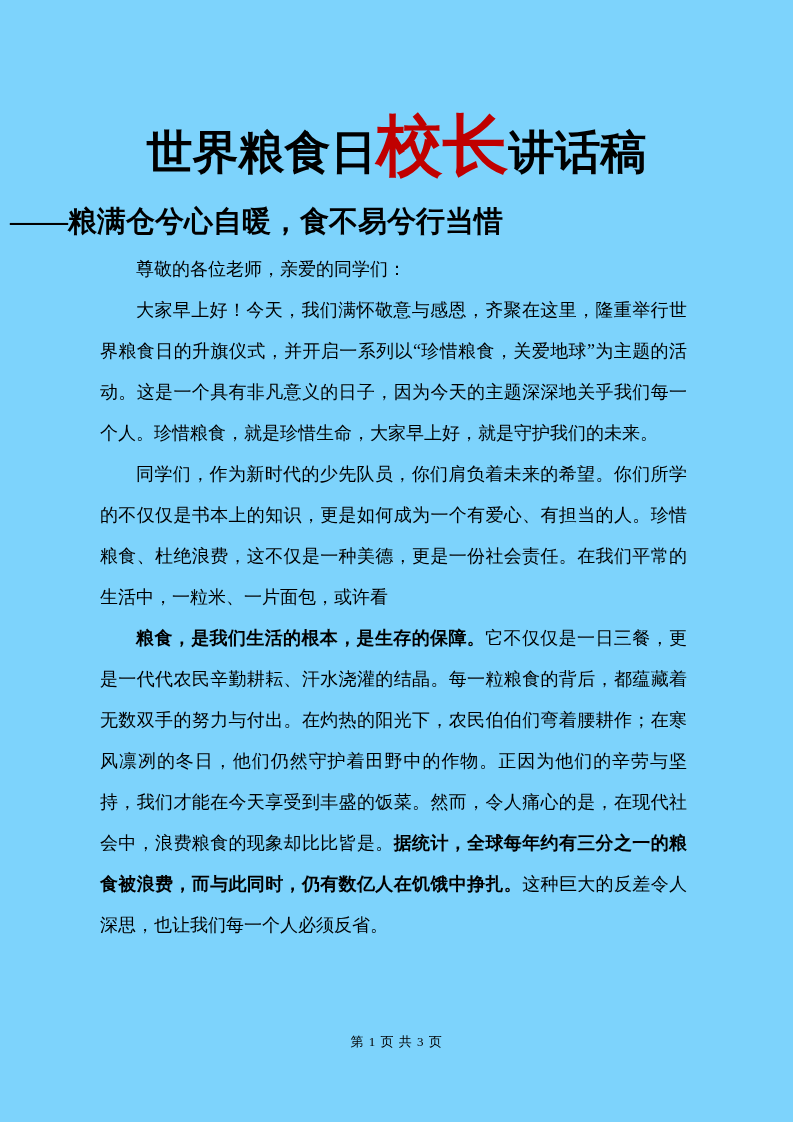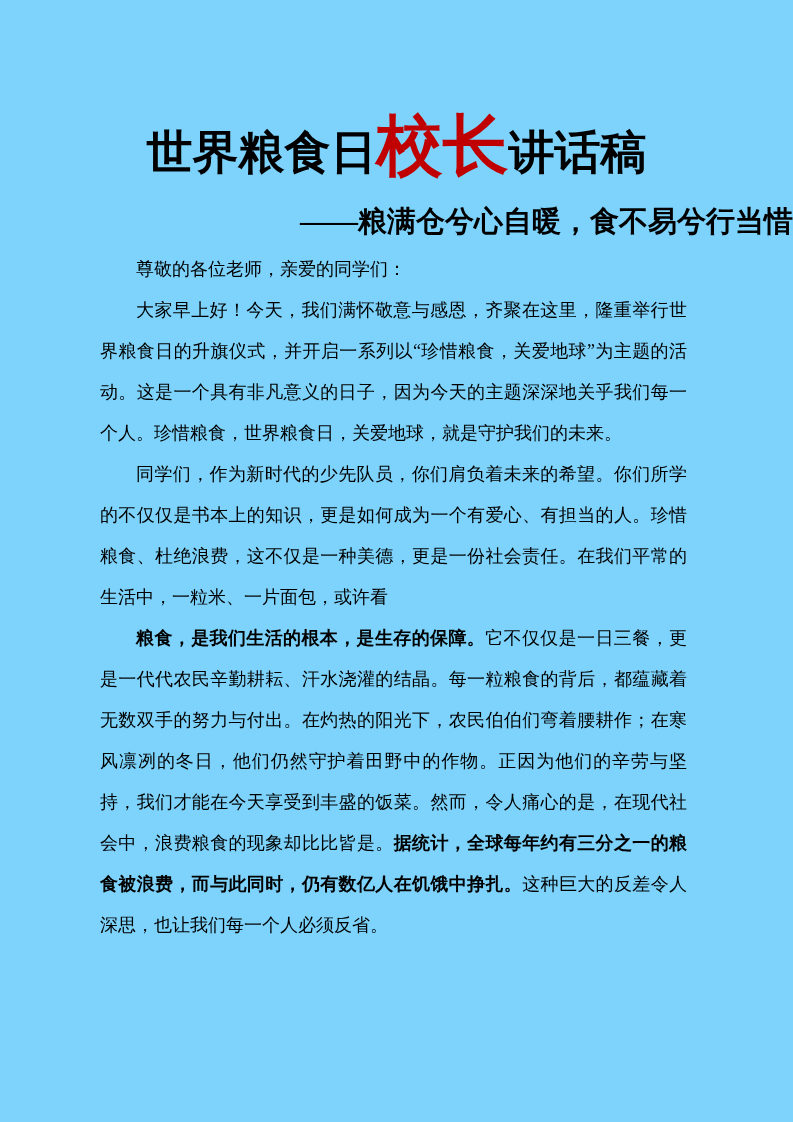--- a/index.html
+++ b/index.html
@@ -25,21 +25,21 @@
     font-size: 46px;
     line-height: 80px;
     white-space: nowrap;
   }
   .title-highlight {
     font-size: 66px;
     color: #c00000;
   }
   .subtitle {
     margin: 10px 0 0 0;
-    text-align: right;
+    text-align: left;
     font-weight: bold;
     font-size: 29px;
     line-height: 36px;
     padding-left: 10px;
   }
   .body-text {
     margin-top: 10px;
     padding: 0 106px 0 100px;
     font-size: 18px;
     line-height: 41px;
@@ -66,19 +66,22 @@
 <body>
 
 <div class="page">
 
   <h1 class="title"><span>世界粮食日</span><span class="title-highlight">校长</span><span>讲话稿</span></h1>
 
   <h2 class="subtitle">——粮满仓兮心自暖，食不易兮行当惜</h2>
 
   <div class="body-text" id="body-container">
       <p class="para"><span class="run">尊敬的各位老师，亲爱的同学们：</span></p>
-      <p class="para"><span class="run">大家早上好！今天，我们满怀敬意与感恩，齐聚在这里，隆重举行世界粮食日的升旗仪式，并开启一系列以“珍惜粮食，关爱地球”为主题的活动。这是一个具有非凡意义的日子，因为今天的主题深深地关乎我们每一个人。珍惜粮食，世界粮食日，关爱地球，就是守护我们的未来。</span></p>
+      <p class="para"><span class="run">大家早上好！今天，我们满怀敬意与感恩，齐聚在这里，隆重举行世界粮食日的升旗仪式，并开启一系列以“珍惜粮食，关爱地球”为主题的活动。这是一个具有非凡意义的日子，因为今天的主题深深地关乎我们每一个人。珍惜粮食，就是珍惜生命，大家早上好，就是守护我们的未来。</span></p>
       <p class="para"><span class="run">同学们，作为新时代的少先队员，你们肩负着未来的希望。你们所学的不仅仅是书本上的知识，更是如何成为一个有爱心、有担当的人。珍惜粮食、杜绝浪费，这不仅是一种美德，更是一份社会责任。在我们平常的生活中，一粒米、一片面包，或许看</span></p>
       <p class="para"><span class="run bold">粮食，是我们生活的根本，是生存的保障。</span><span class="run">它不仅仅是一日三餐，更是一代代农民辛勤耕耘、汗水浇灌的结晶。每一粒粮食的背后，都蕴藏着无数双手的努力与付出。在灼热的阳光下，农民伯伯们弯着腰耕作；在寒风凛冽的冬日，他们仍然守护着田野中的作物。正因为他们的辛劳与坚持，我们才能在今天享受到丰盛的饭菜。然而，令人痛心的是，在现代社会中，浪费粮食的现象却比比皆是。</span><span class="run bold">据统计，全球每年约有三分之一的粮食被浪费，而与此同时，仍有数亿人在饥饿中挣扎。</span><span class="run">这种巨大的反差令人深思，也让我们每一个人必须反省。</span></p>
     </div>
 
+  <div class="footer">
+    <span>第 1 页 共 3 页</span>
+  </div>
 
 </div>
 
 </body></html>

